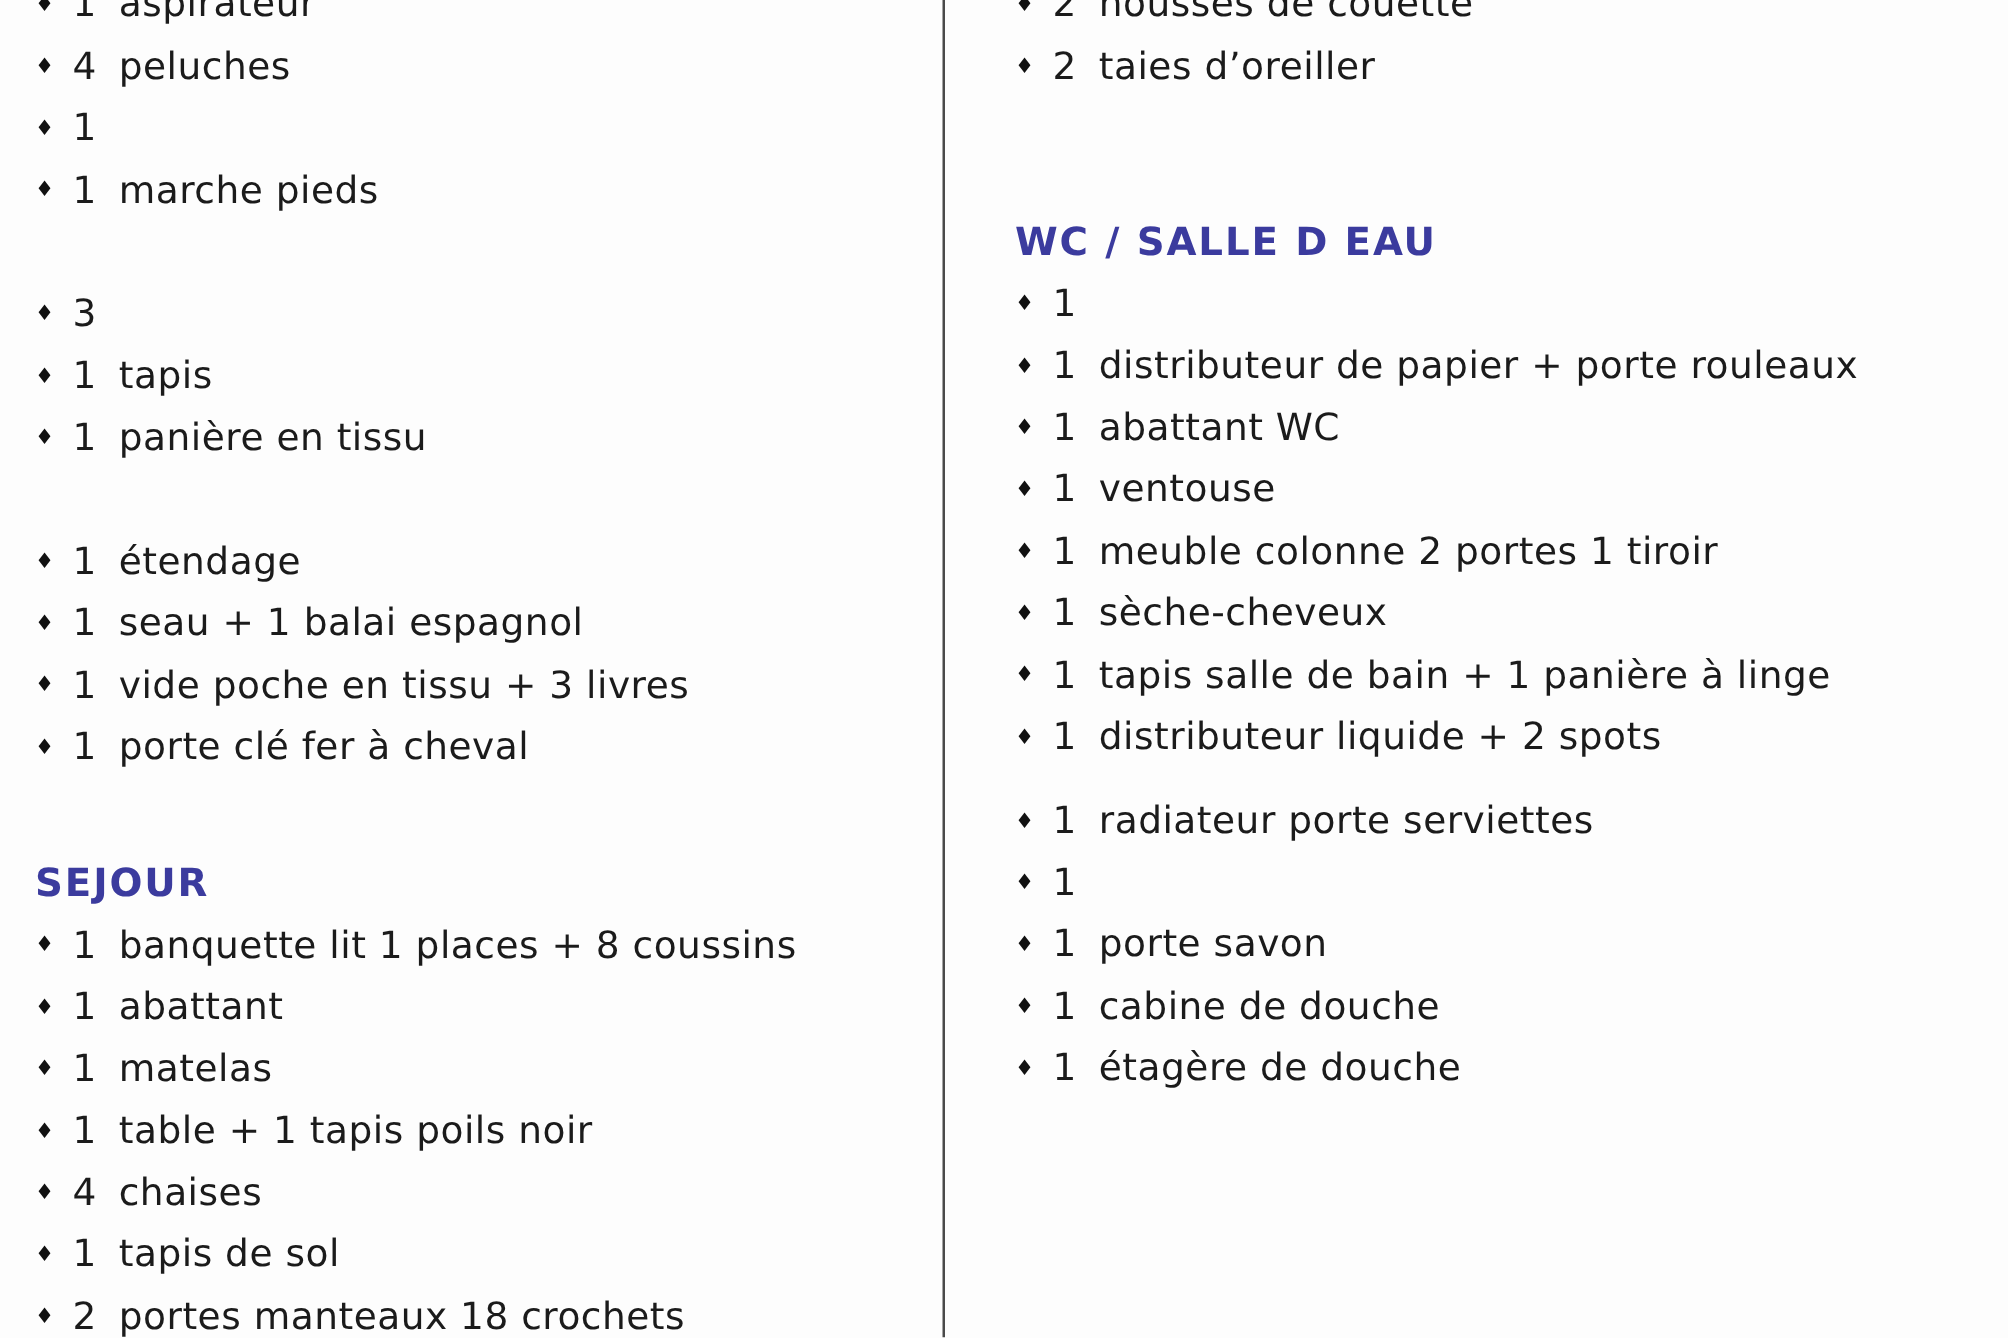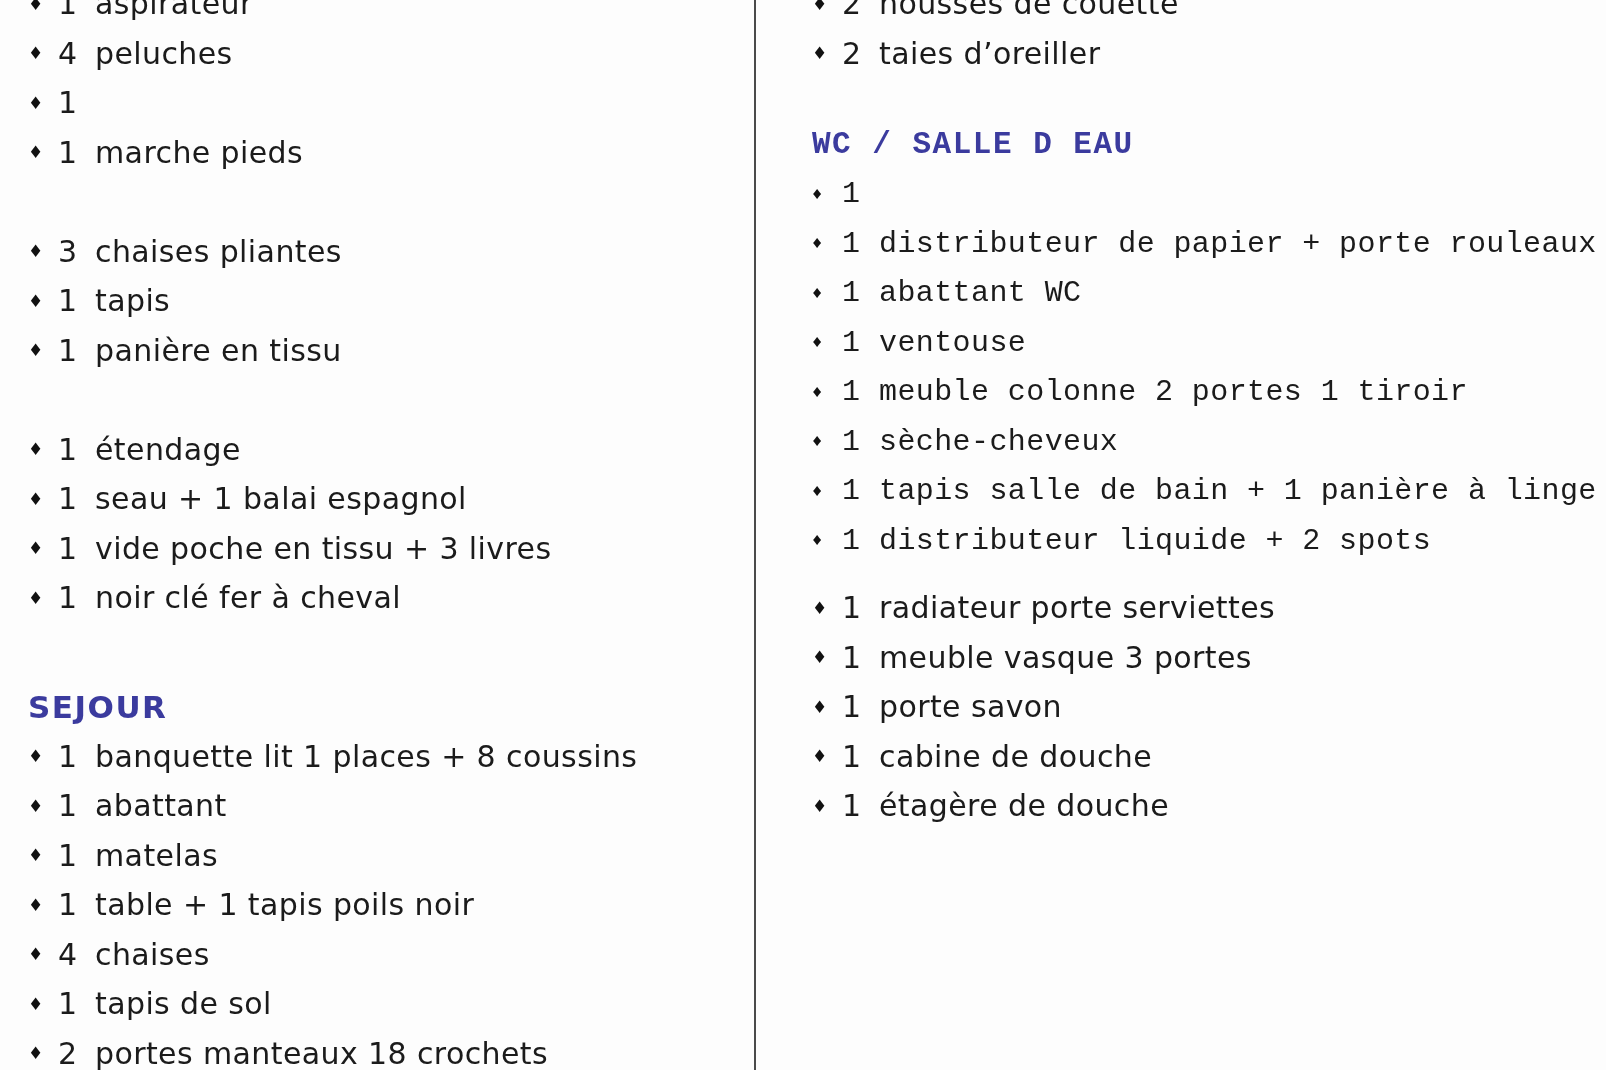--- a/index.html
+++ b/index.html
@@ -75,21 +75,20 @@
         <div class="item">
           <span class="bullet">♦</span>
           <span class="qty">1</span>
           <span class="label">marche pieds</span>
         </div>
       </div>
       <div class="section" style="margin-top: 49.5px;">
         <div class="item">
           <span class="bullet">♦</span>
           <span class="qty">3</span>
-          <span class="label">chaises pliantes</span>
         </div>
         <div class="item">
           <span class="bullet">♦</span>
           <span class="qty">1</span>
           <span class="label">tapis</span>
         </div>
         <div class="item">
           <span class="bullet">♦</span>
           <span class="qty">1</span>
           <span class="label">panière en tissu</span>
@@ -107,21 +106,21 @@
           <span class="label">seau + 1 balai espagnol</span>
         </div>
         <div class="item">
           <span class="bullet">♦</span>
           <span class="qty">1</span>
           <span class="label">vide poche en tissu + 3 livres</span>
         </div>
         <div class="item">
           <span class="bullet">♦</span>
           <span class="qty">1</span>
-          <span class="label">noir clé fer à cheval</span>
+          <span class="label">porte clé fer à cheval</span>
         </div>
       </div>
       <div class="section" style="margin-top: 59.4px;">
         <div class="heading">SEJOUR</div>
         <div class="item">
           <span class="bullet">♦</span>
           <span class="qty">1</span>
           <span class="label">banquette lit 1 places + 8 coussins</span>
         </div>
         <div class="item">
@@ -163,21 +162,21 @@
           <span class="bullet">♦</span>
           <span class="qty">2</span>
           <span class="label">housses de couette</span>
         </div>
         <div class="item">
           <span class="bullet">♦</span>
           <span class="qty">2</span>
           <span class="label">taies d’oreiller</span>
         </div>
       </div>
-      <div class="section" style="margin-top: 42px; font-family: Liberation Mono, monospace;">
+      <div class="section" style="margin-top: 91px;">
         <div class="heading">WC / SALLE D EAU</div>
         <div class="item">
           <span class="bullet">♦</span>
           <span class="qty">1</span>
         </div>
         <div class="item">
           <span class="bullet">♦</span>
           <span class="qty">1</span>
           <span class="label">distributeur de papier + porte rouleaux</span>
         </div>
@@ -214,21 +213,20 @@
       </div>
       <div class="section" style="margin-top: 17.325px;">
         <div class="item">
           <span class="bullet">♦</span>
           <span class="qty">1</span>
           <span class="label">radiateur porte serviettes</span>
         </div>
         <div class="item">
           <span class="bullet">♦</span>
           <span class="qty">1</span>
-          <span class="label">meuble vasque 3 portes</span>
         </div>
         <div class="item">
           <span class="bullet">♦</span>
           <span class="qty">1</span>
           <span class="label">porte savon</span>
         </div>
         <div class="item">
           <span class="bullet">♦</span>
           <span class="qty">1</span>
           <span class="label">cabine de douche</span>

